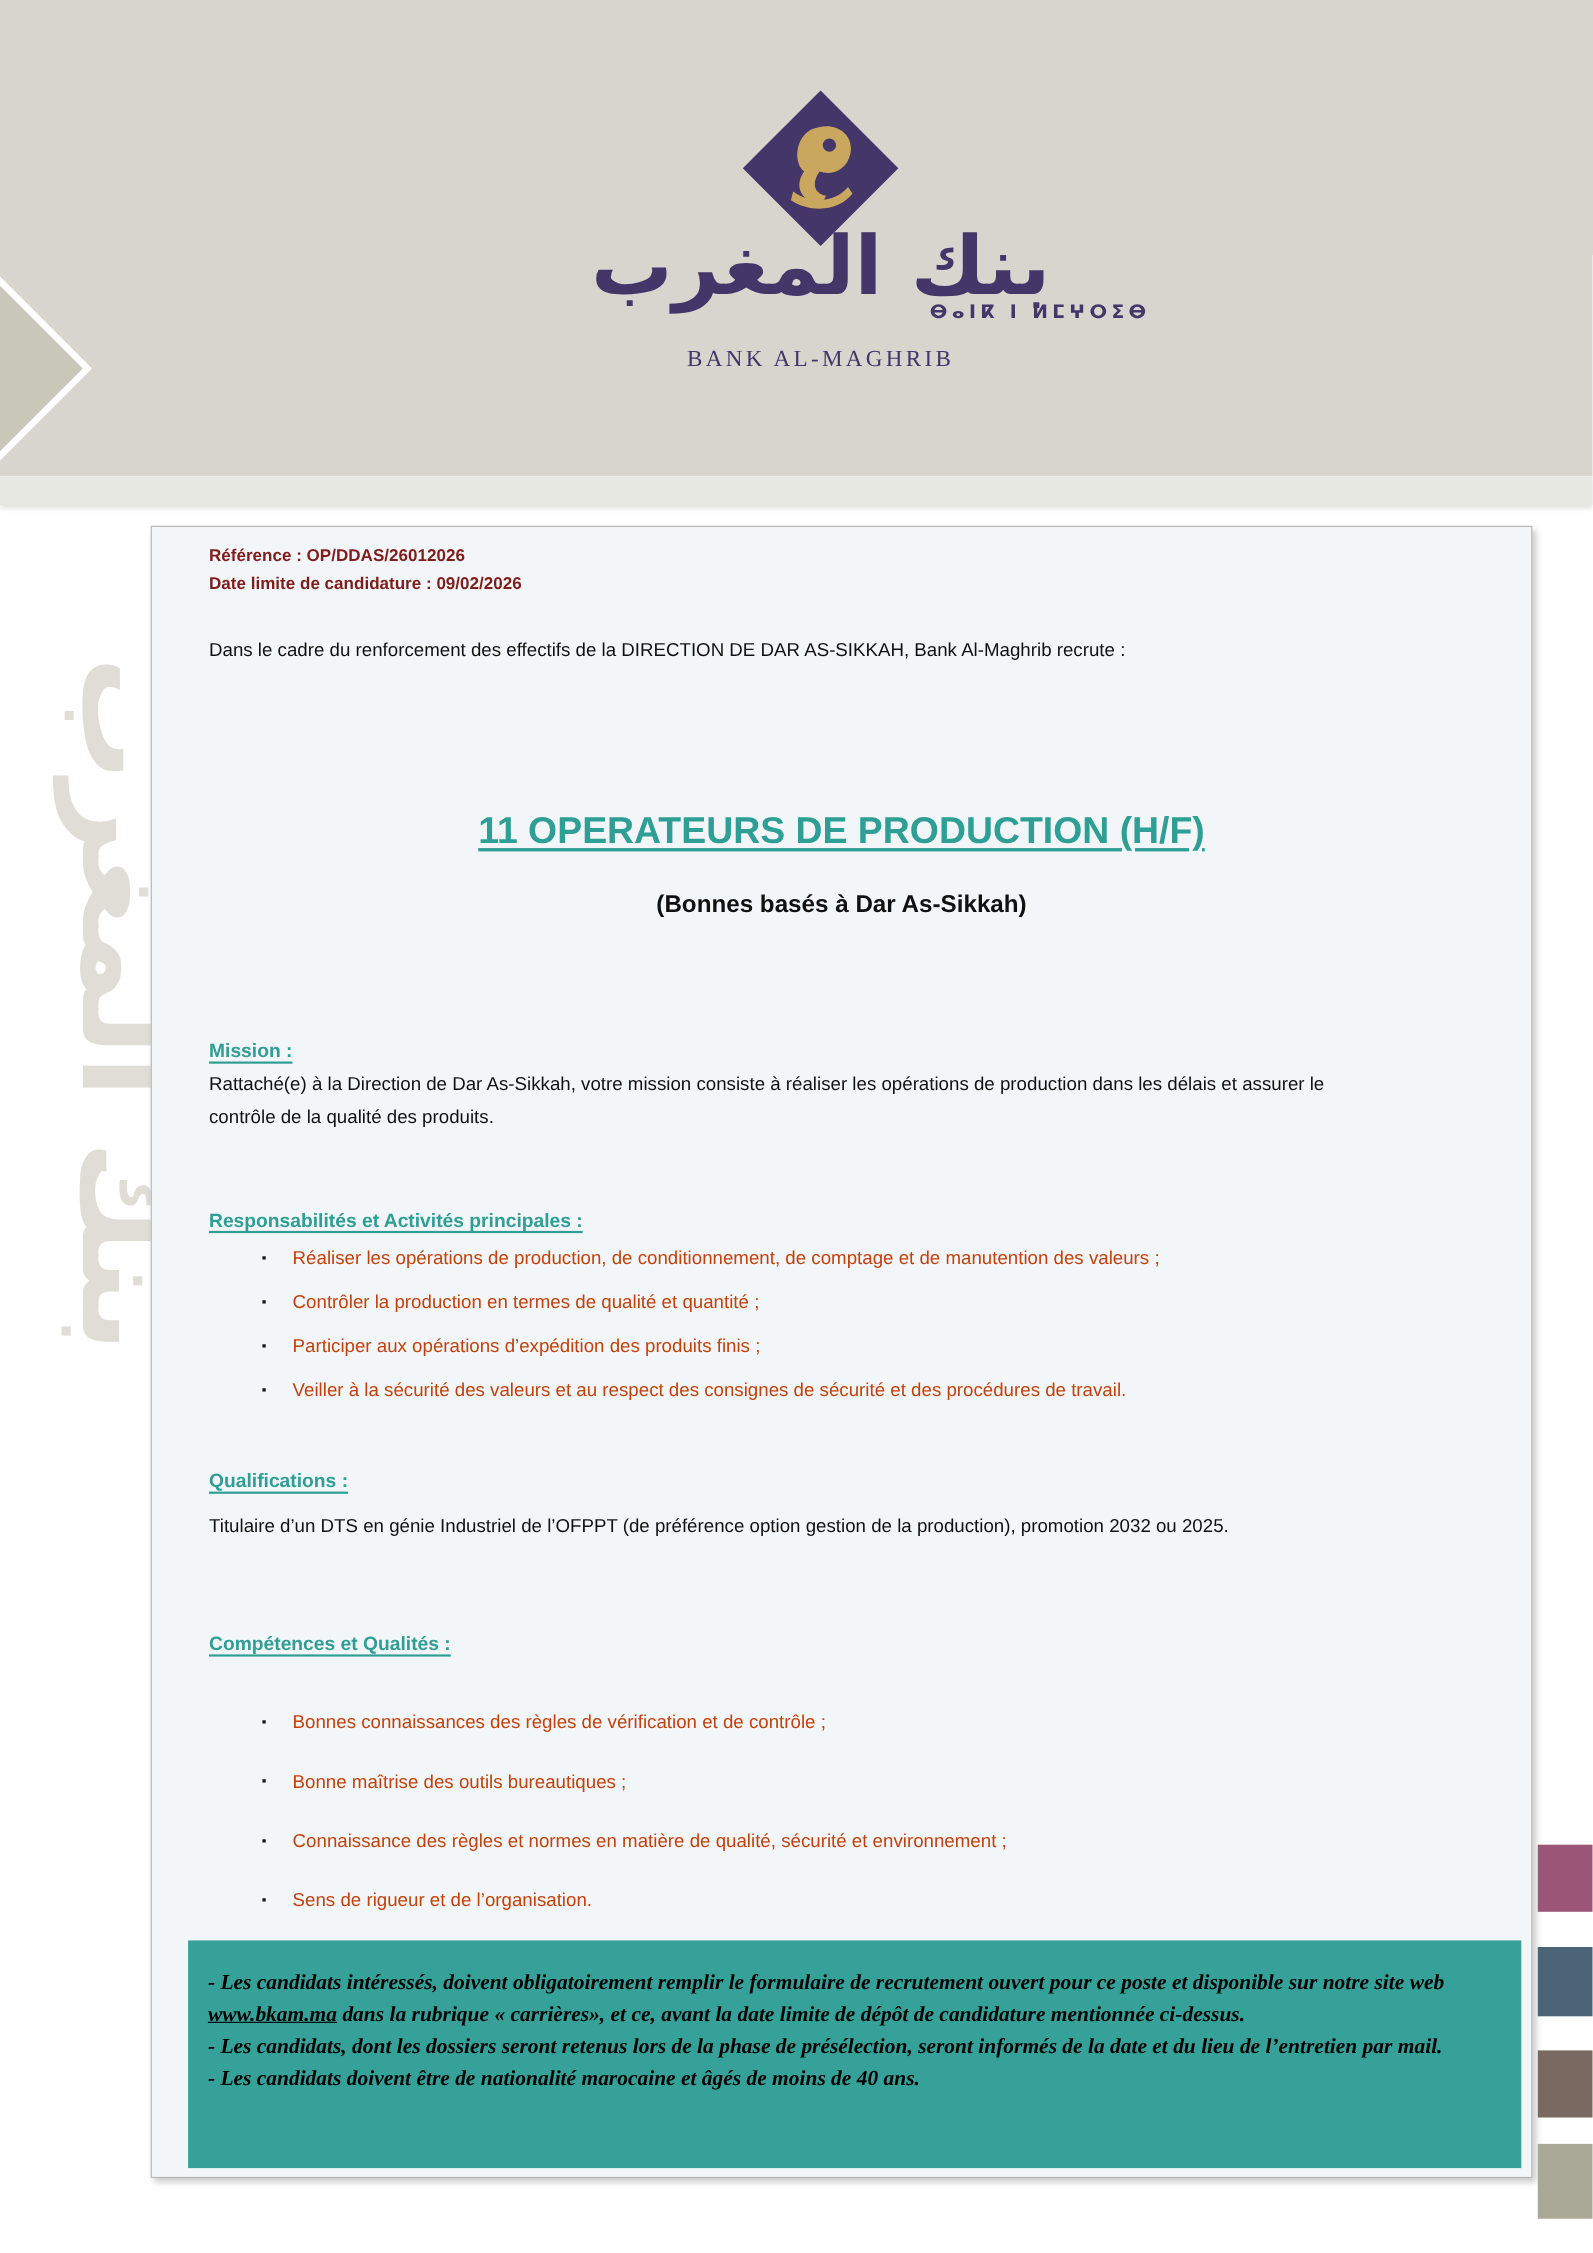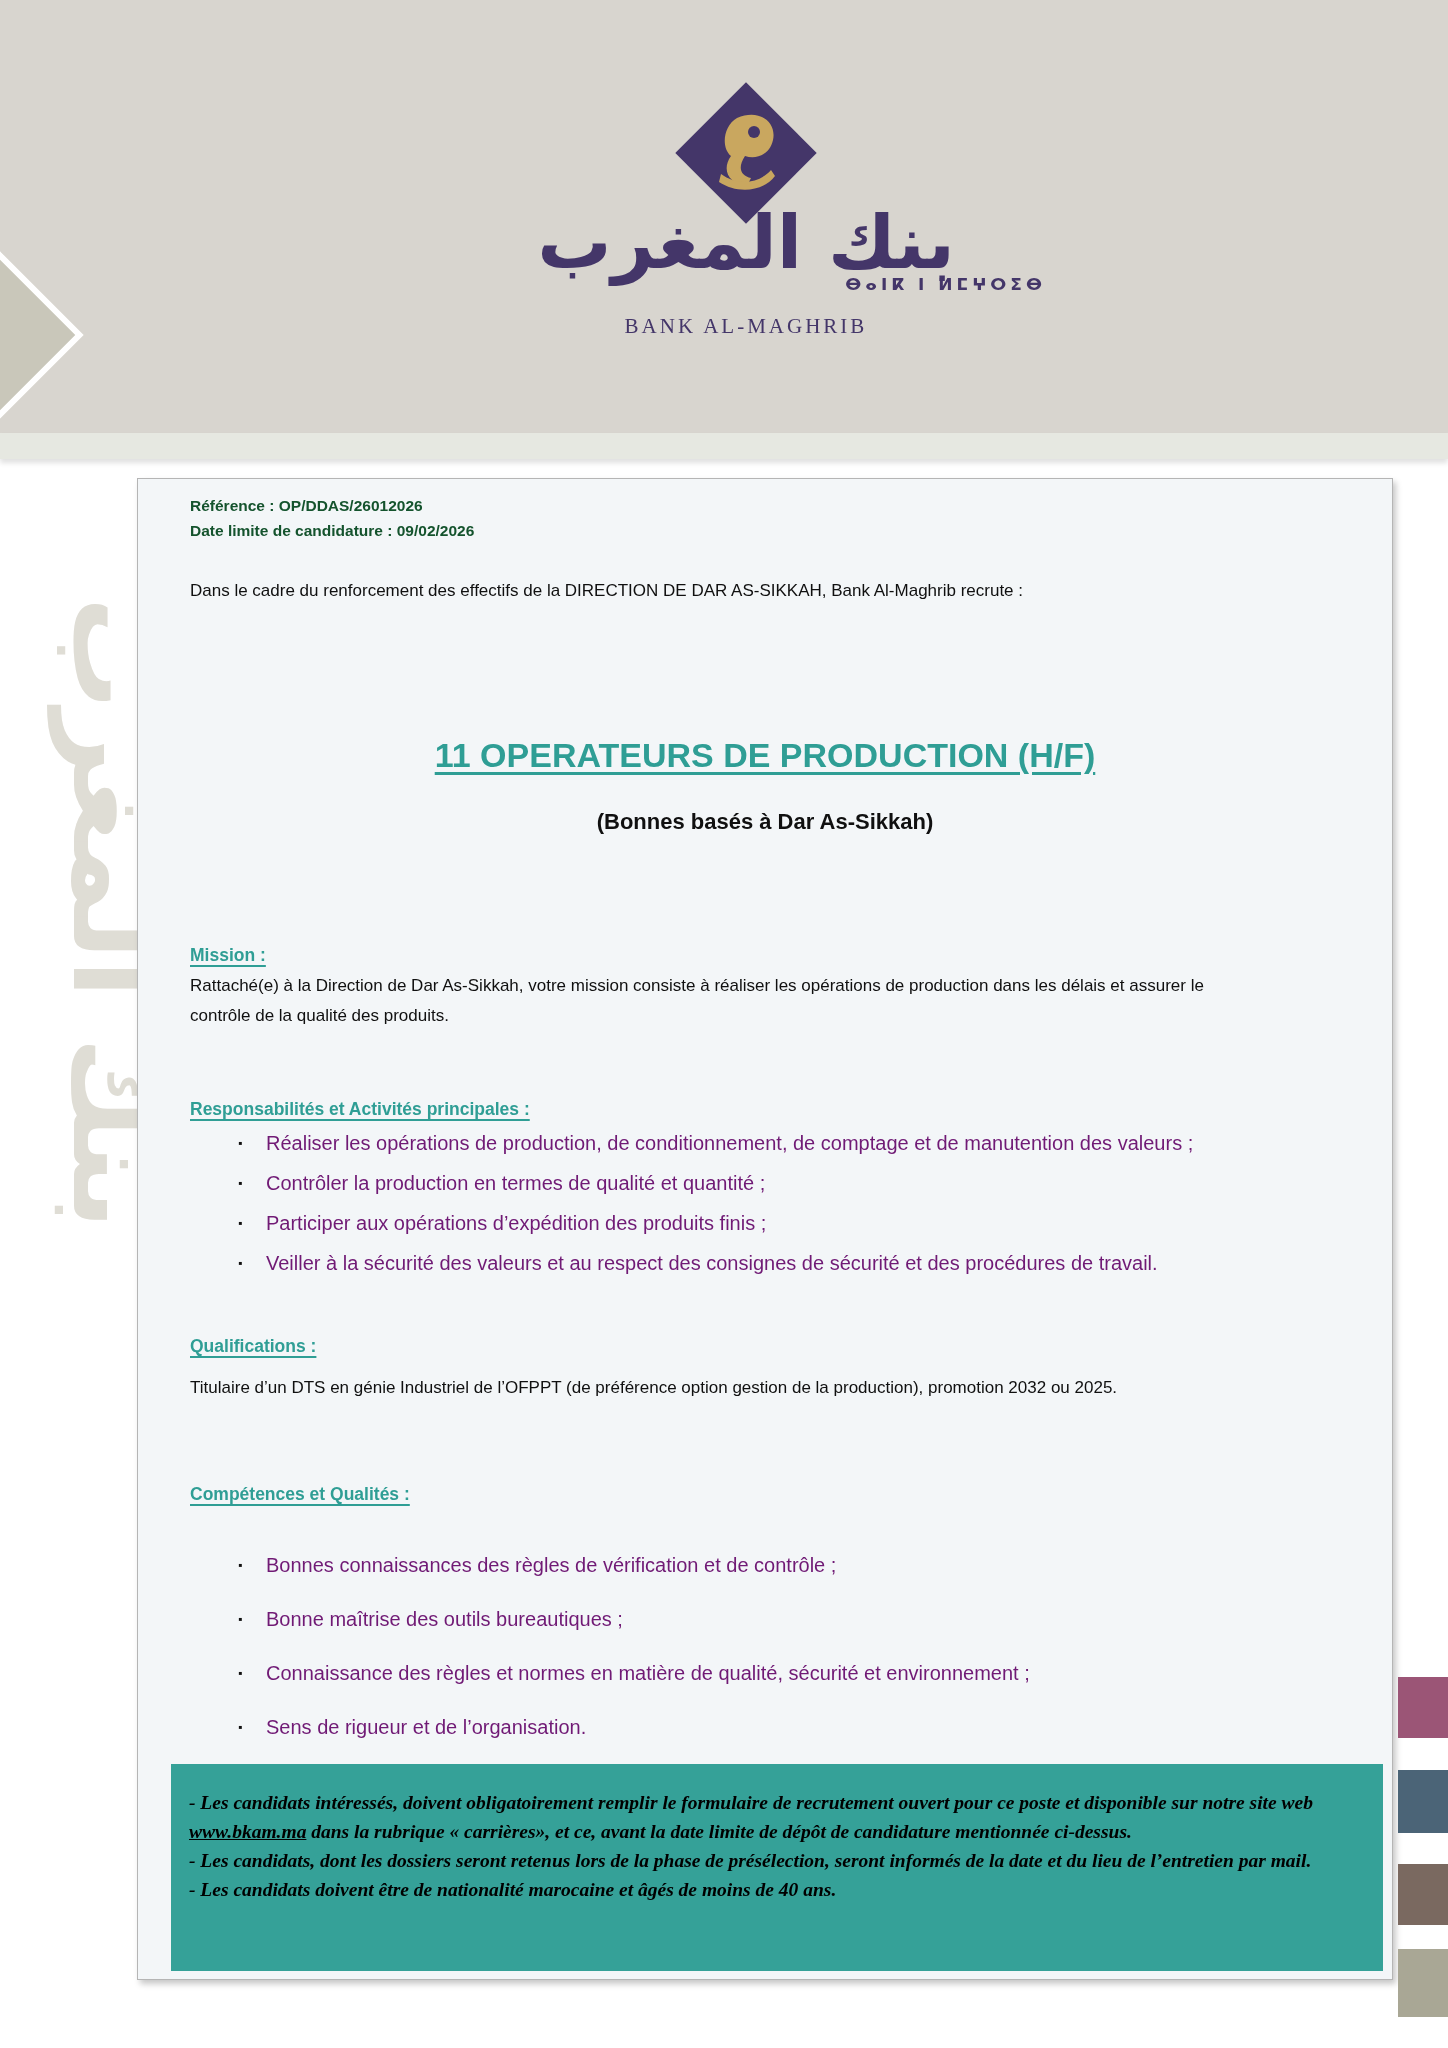--- a/index.html
+++ b/index.html
@@ -33,39 +33,39 @@
   .logo-latin{position:absolute;left:446px;top:298px;width:600px;text-align:center;
               font-family:"Liberation Serif","DejaVu Serif",serif;font-size:21px;
               letter-spacing:3px;color:var(--purple,#443669);margin-top:16px;}
 
   
   .doc{position:absolute;left:137px;top:478px;width:1254px;height:1500px;
        background:#f3f6f8;border:1px solid #b5b5b5;box-shadow:3px 4px 6px rgba(0,0,0,.22);}
   .doc *{box-sizing:border-box;}
 
   .ref-block{position:absolute;left:52px;top:14px;font-size:15.5px;font-weight:bold;
-             color:#14532d;line-height:25px;}
+             color:#7f1d1d;line-height:25px;}
   .intro{position:absolute;left:52px;top:102px;width:1140px;font-size:17px;color:#101010;}
 
   .main-title{position:absolute;left:0;top:257px;width:100%;text-align:center;
               font-size:34px;font-weight:bold;color:var(--teal,#2f9e95);}
   .main-title span{text-decoration:underline;text-decoration-thickness:3px;text-underline-offset:5px;}
   .subtitle{position:absolute;left:0;top:330px;width:100%;text-align:center;
             font-size:22px;font-weight:bold;color:#101010;}
 
   .sec-h{position:absolute;left:52px;font-size:17.5px;font-weight:bold;color:var(--teal,#2f9e95);
          text-decoration:underline;text-decoration-thickness:2px;text-underline-offset:4px;}
   .h-mission{top:466px;}  .h-resp{top:620px;}  .h-qual{top:857px;}  .h-comp{top:1005px;}
 
   .body-text{position:absolute;left:52px;font-size:17px;color:#101010;}
   .mission-body{top:492px;width:1030px;line-height:30px;}
   .qual-body{top:890px;width:1000px;line-height:38px;}
 
   ul.blist{position:absolute;left:62px;margin:0;padding:0;list-style:none;width:1120px;}
-  ul.blist li{position:relative;padding-left:66px;font-size:20px;color:#701a75;line-height:25px;}
+  ul.blist li{position:relative;padding-left:66px;font-size:17px;color:#c2410c;line-height:25px;}
   ul.blist li::before{content:"▪";position:absolute;left:38px;top:0;font-size:12px;line-height:25px;color:#101010;}
   ul.resp-list{top:652px;} ul.resp-list li{margin-bottom:15px;}
   ul.comp-list{top:1074px;} ul.comp-list li{margin-bottom:29px;}
 
   .notice{position:absolute;left:33px;top:1285px;width:1212px;height:207px;
           background:var(--notice,#35a198);color:#000;
           font-family:"Liberation Serif","DejaVu Serif",serif;font-style:italic;font-weight:bold;
           font-size:19.5px;line-height:29px;padding:24px 26px 0 18px;}
   .notice p{margin:0;}
   .notice .link{text-decoration:underline;text-align:center;}

